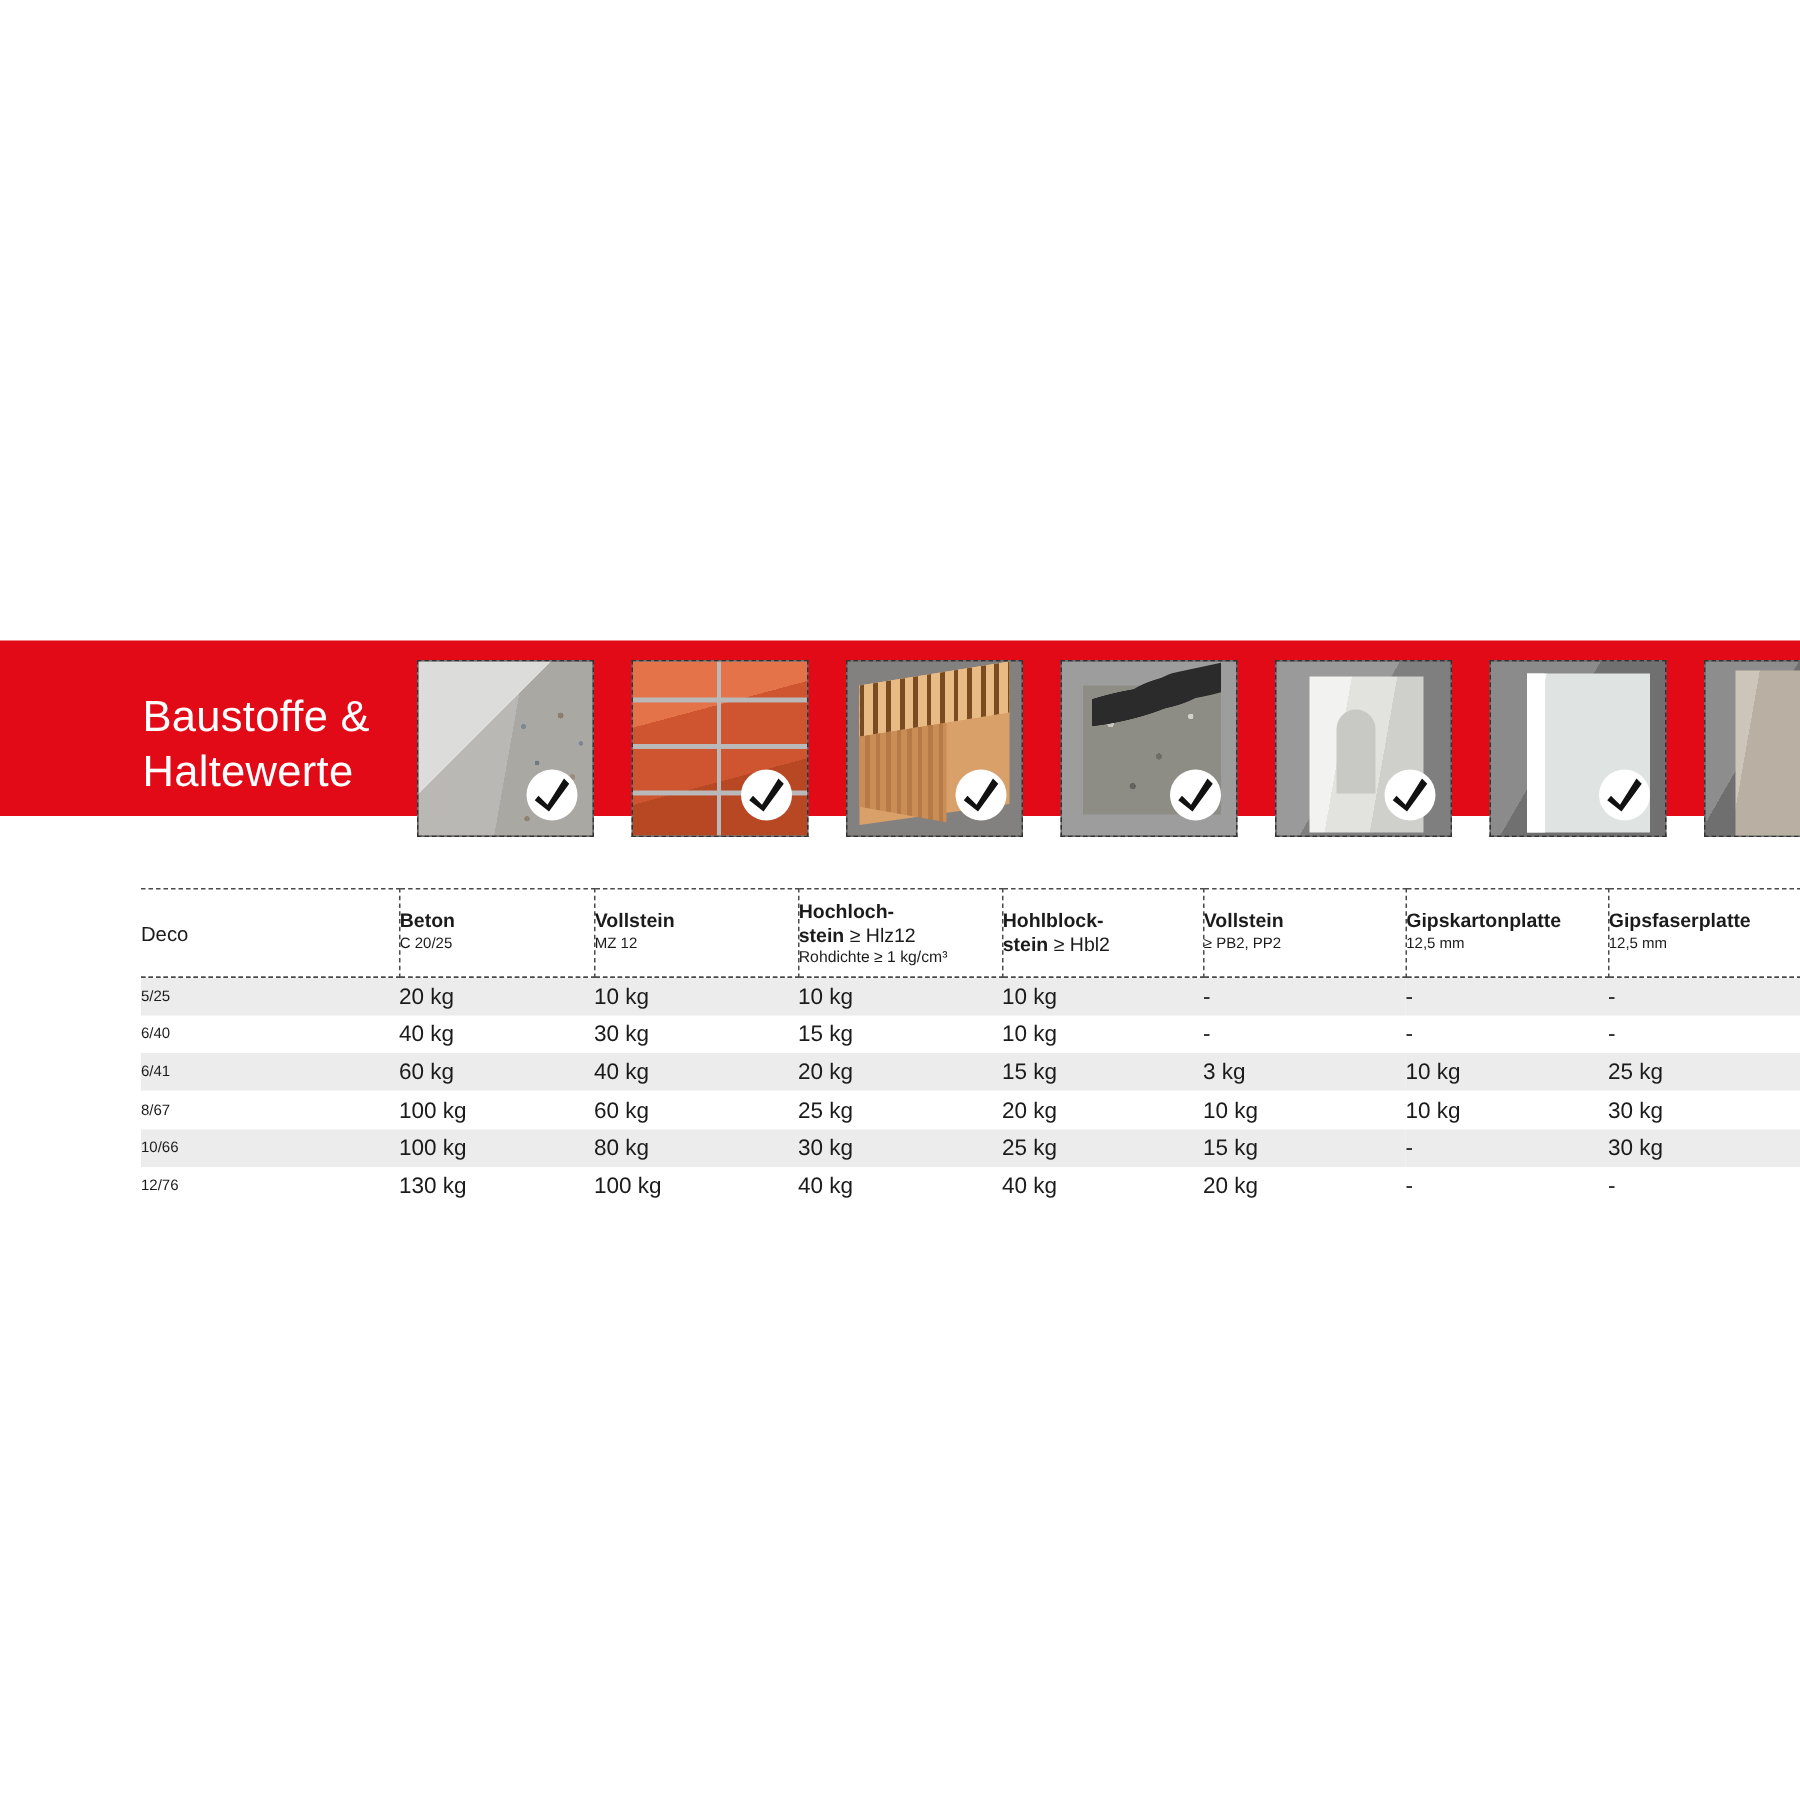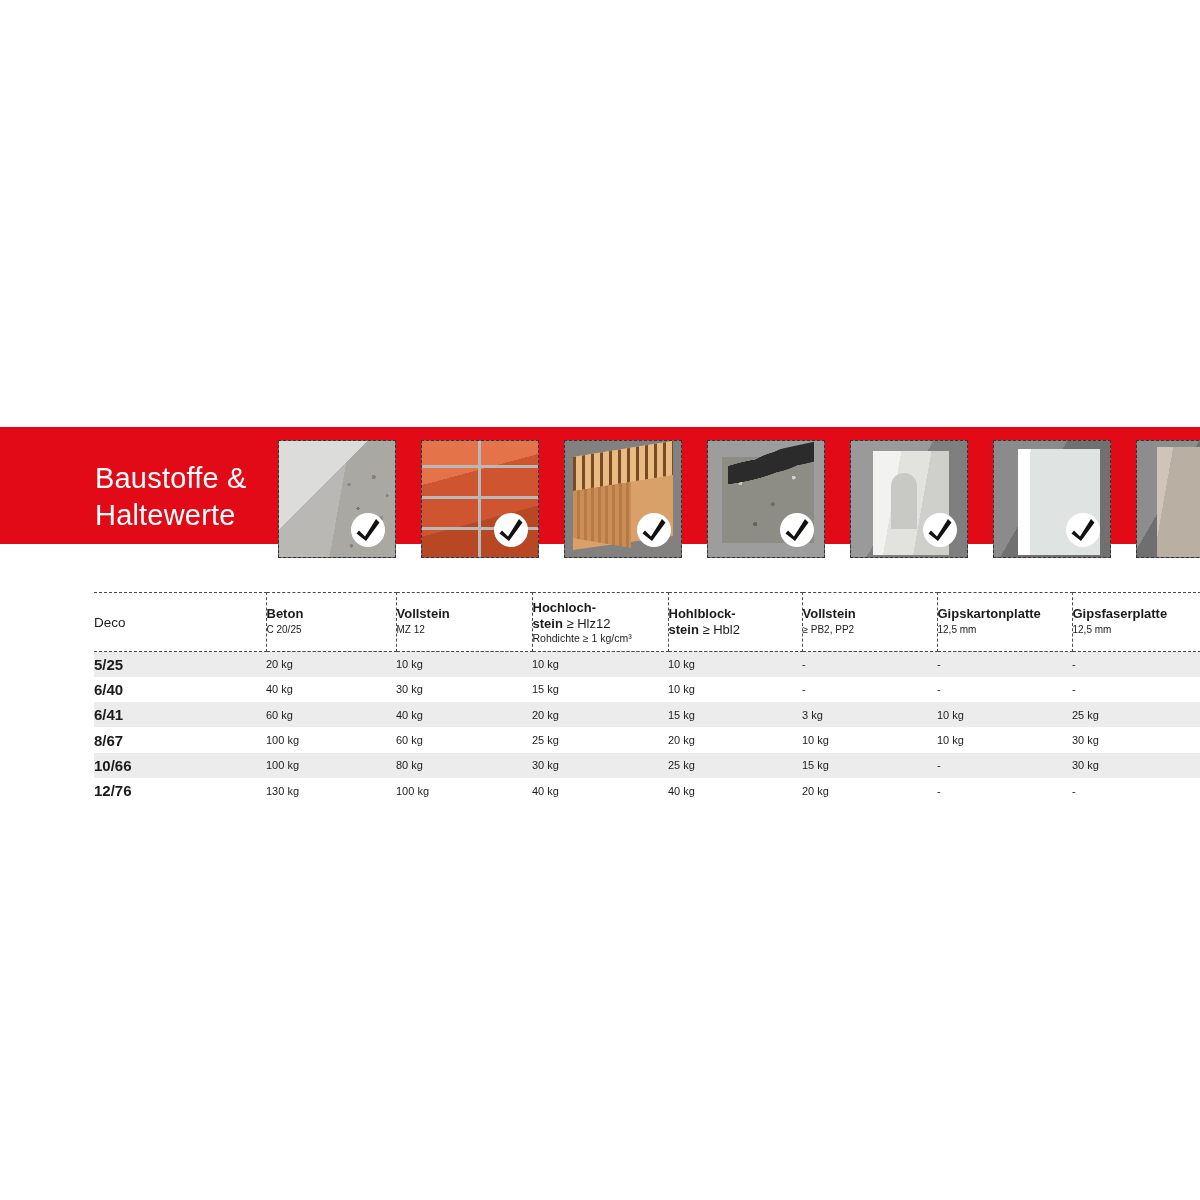--- a/index.html
+++ b/index.html
@@ -232,25 +232,25 @@
     display: block;
   }
   .hdr-note {
     font-weight: 400;
     font-size: 10.5px;
     line-height: 13px;
     display: block;
   }
   tbody tr { height: 25.3px; }
   tbody tr.shaded { background: #ececec; }
-  tbody td { padding-left: 12px; font-size: 11px; }
+  tbody td { padding-left: 12px; font-size: 15px; }
   tbody td.cell-deco {
     padding-left: 16px;
-    font-weight: 700;
-    font-size: 15px;
+    font-weight: 400;
+    font-size: 10px;
   }
 </style>
 </head>
 <body>
 
 <section id="banner-section">
   <div id="banner-bar"></div>
   <h1 id="banner-title">Baustoffe &amp;
 Haltewerte</h1>
 

